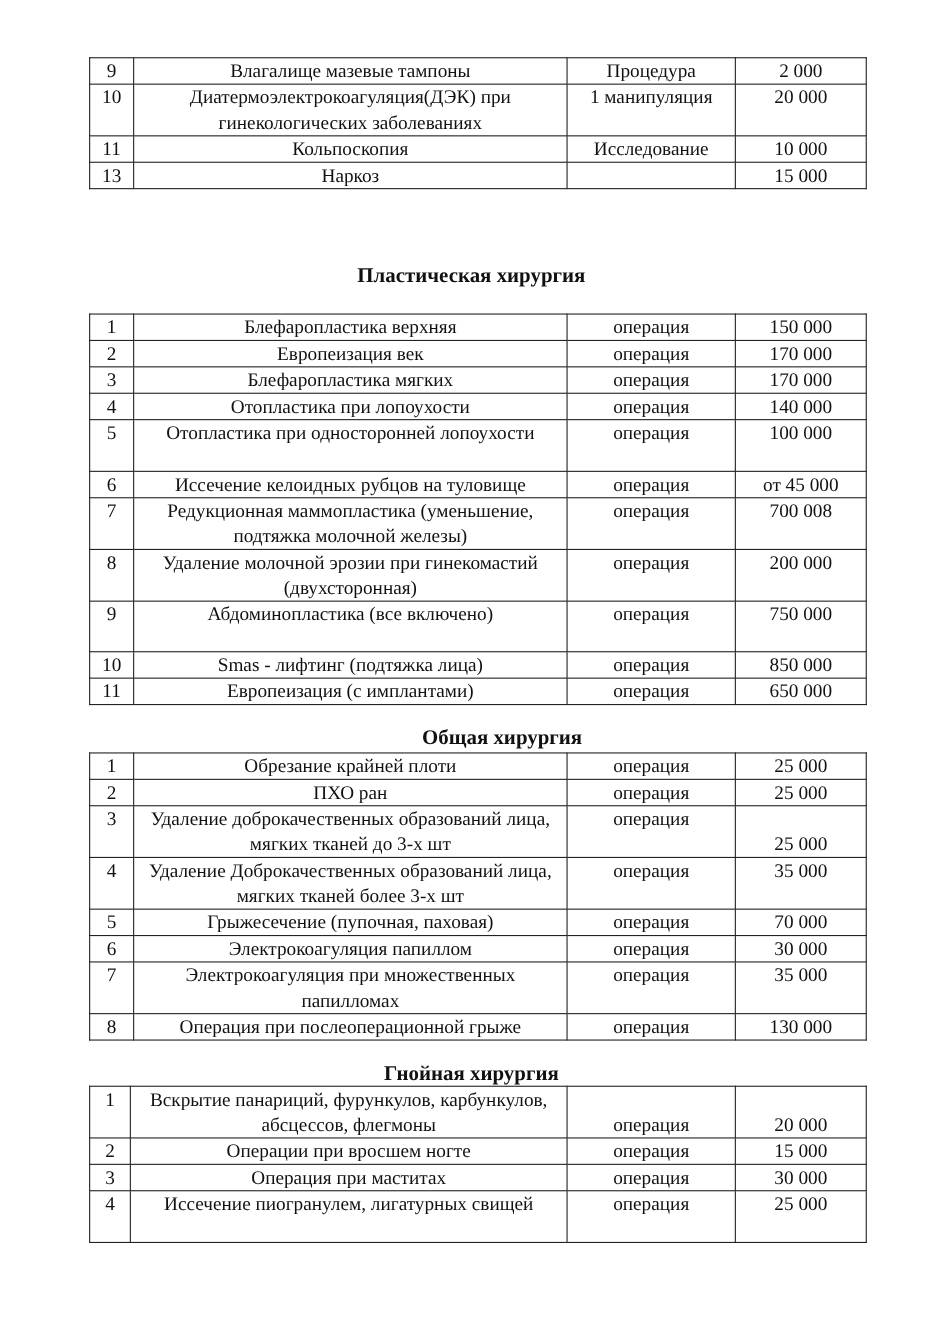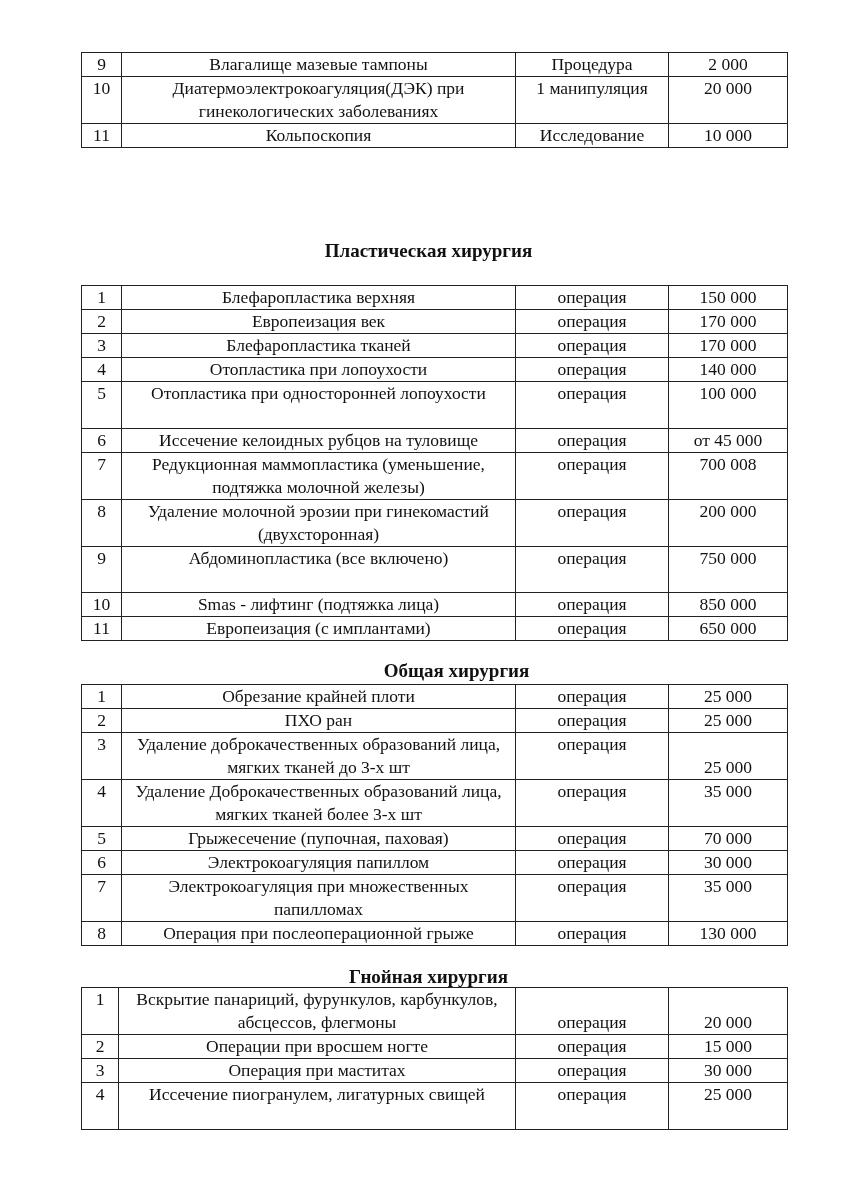--- a/index.html
+++ b/index.html
@@ -37,20 +37,26 @@
     <td>Диатермоэлектрокоагуляция(ДЭК) при гинекологических заболеваниях</td>
     <td>1 манипуляция</td>
     <td>20 000</td>
   </tr>
   <tr style="height:23px">
     <td>11</td>
     <td>Кольпоскопия</td>
     <td>Исследование</td>
     <td>10 000</td>
   </tr>
+  <tr style="height:23px">
+    <td>13</td>
+    <td>Наркоз</td>
+    <td></td>
+    <td>15 000</td>
+  </tr>
 </tbody>
   </table>
 
 <div class="heading" style="top:240px;">Пластическая хирургия</div>
 <table class="tbl" style="left:81px; top:285px; width:706px;">
   <colgroup>
       <col class="c1">
       <col class="c2">
       <col class="c3">
       <col class="c4">
@@ -63,21 +69,21 @@
     <td>150 000</td>
   </tr>
   <tr style="height:23px">
     <td>2</td>
     <td>Европеизация  век</td>
     <td>операция</td>
     <td>170 000</td>
   </tr>
   <tr style="height:24px">
     <td>3</td>
-    <td>Блефаропластика тканей</td>
+    <td>Блефаропластика мягких</td>
     <td>операция</td>
     <td>170 000</td>
   </tr>
   <tr style="height:23px">
     <td>4</td>
     <td>Отопластика при лопоухости</td>
     <td>операция</td>
     <td>140 000</td>
   </tr>
   <tr style="height:47px">

